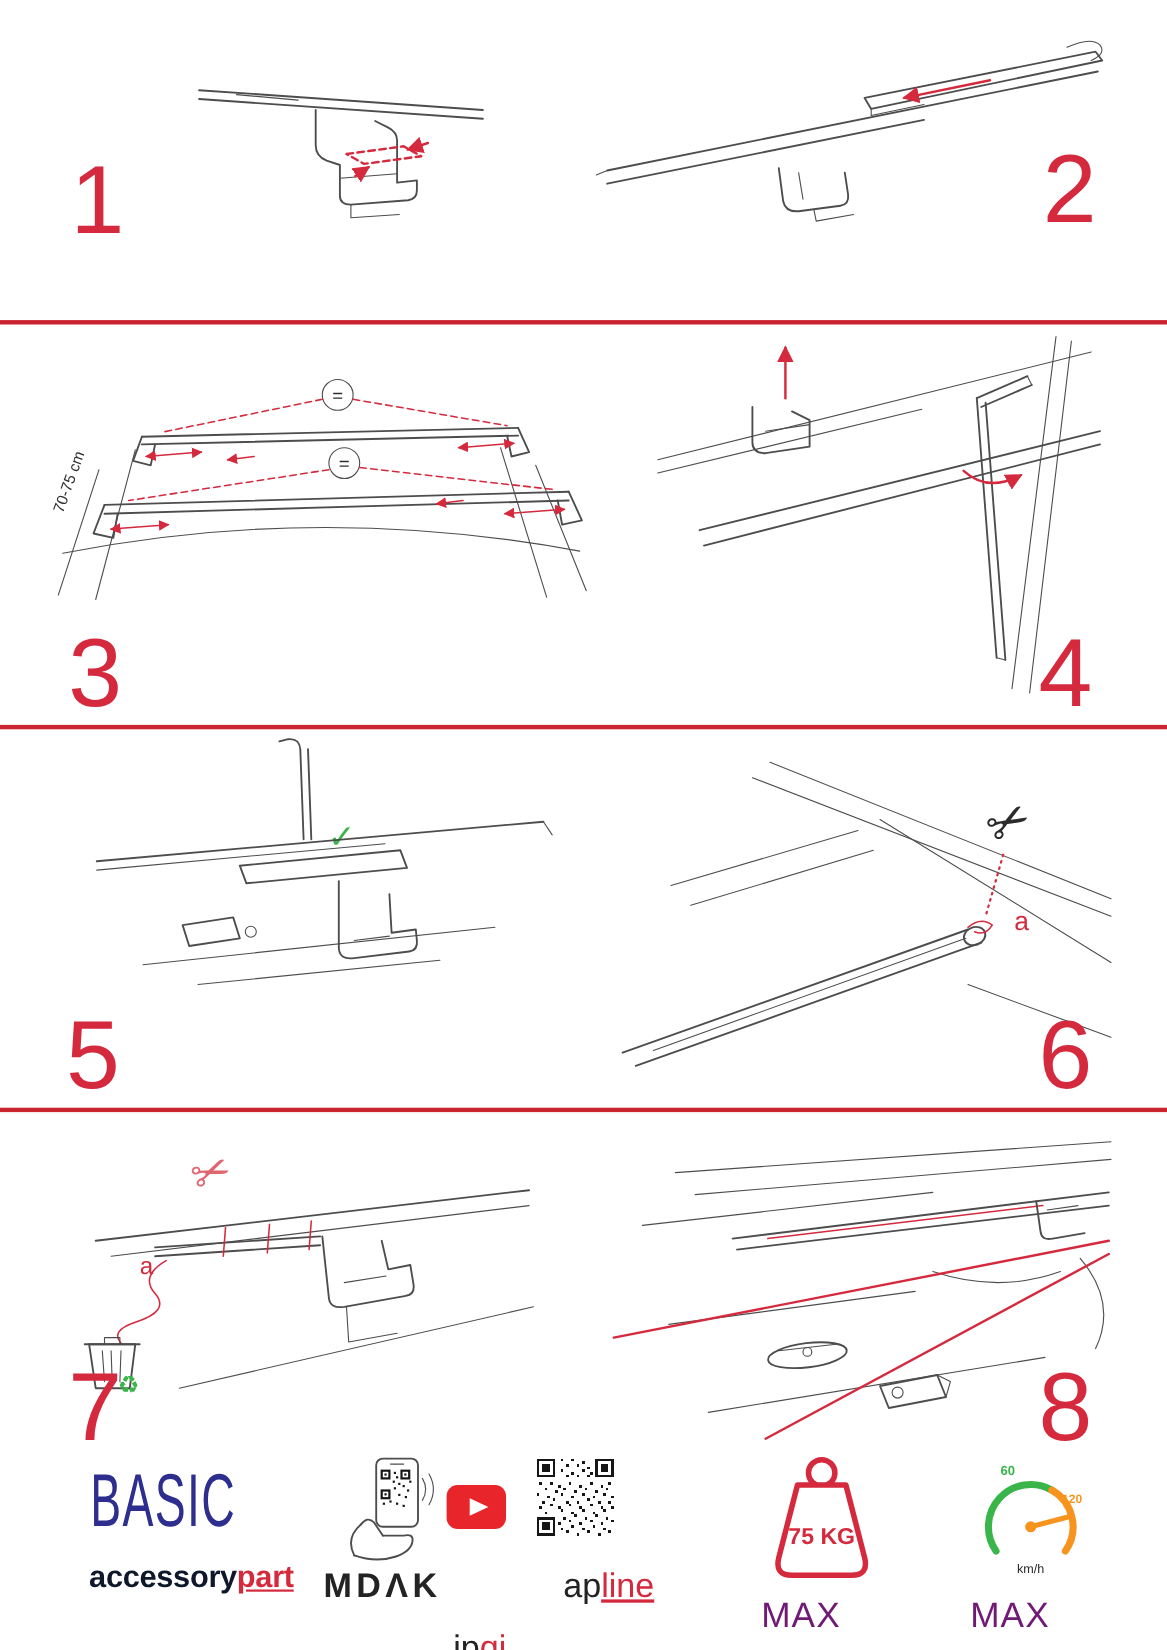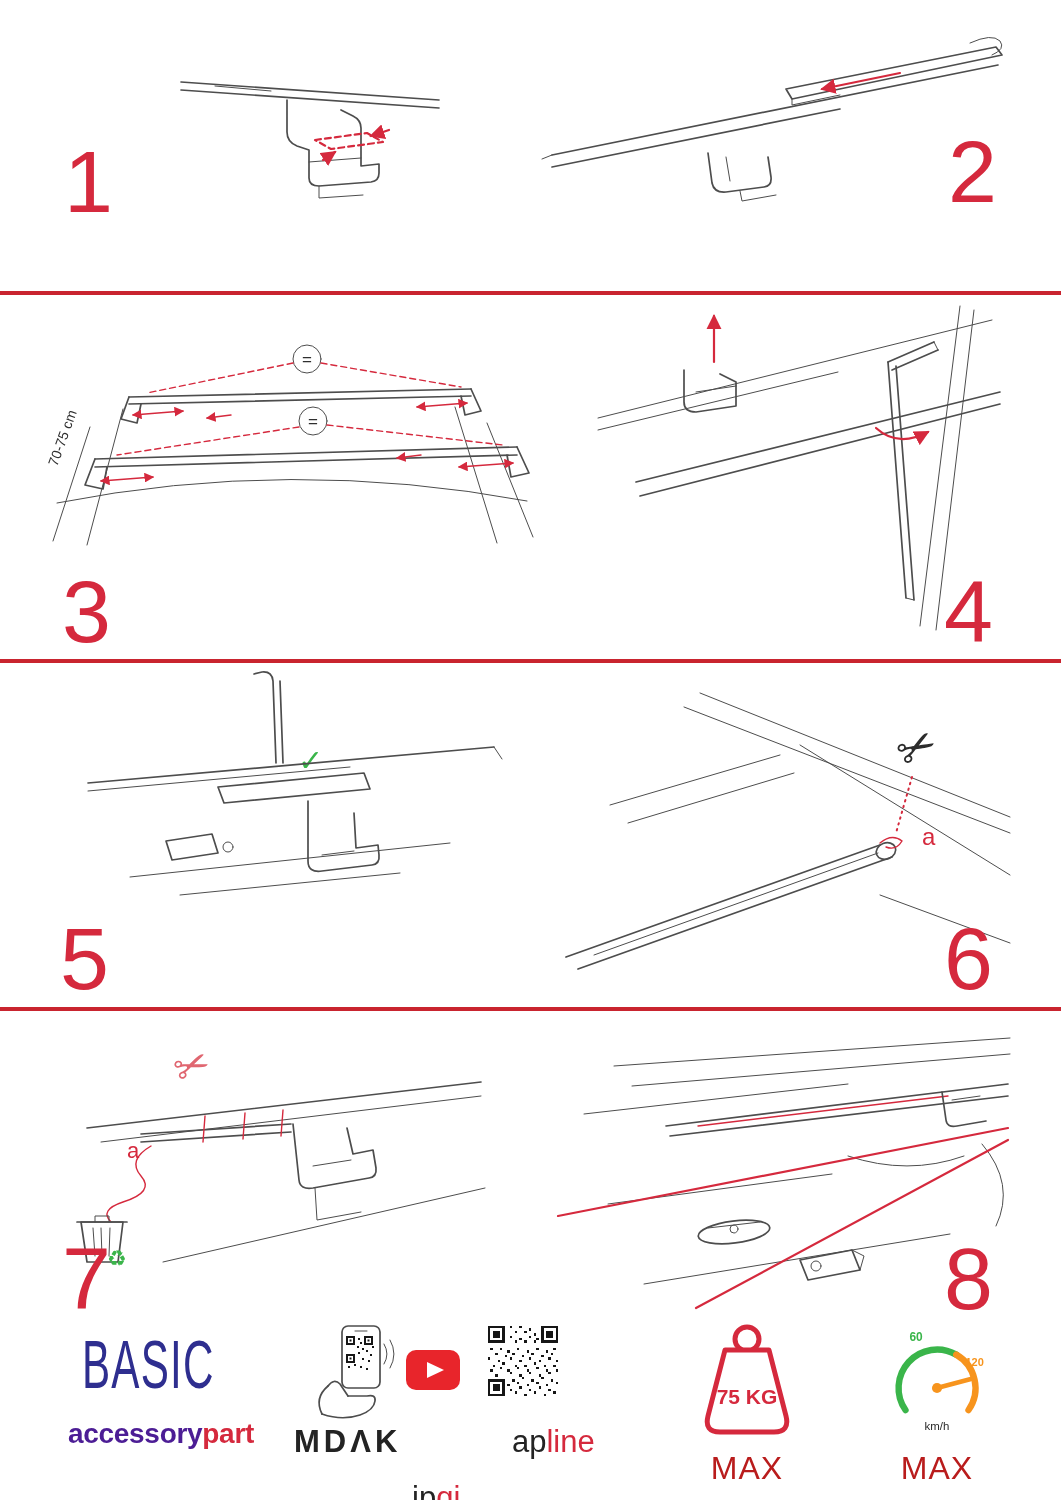--- a/index.html
+++ b/index.html
@@ -32,24 +32,24 @@
   .red-glyph{fill:#e06670;}
   .qr-dark{fill:#161616;}
   .yt-bg{fill:var(--youtube-red);}
   .redstroke{fill:none;stroke:var(--accent-red);stroke-width:5;stroke-linejoin:round;}
   .redstroke-fill{fill:#ffffff;stroke:var(--accent-red);stroke-width:5;stroke-linejoin:round;}
   .gauge-green{fill:none;stroke:var(--eco-green);stroke-width:7;stroke-linecap:round;}
   .gauge-orange{fill:none;stroke:var(--gauge-orange);stroke-width:7;stroke-linecap:round;}
   .needle{fill:none;stroke:var(--gauge-orange);stroke-width:5;stroke-linecap:round;}
   .brand{position:absolute;color:var(--brand-blue);font-size:68px;line-height:1;transform:scaleX(.62);transform-origin:left top;letter-spacing:2px;font-weight:400;}
   .wordmark{position:absolute;font-size:28px;font-weight:700;letter-spacing:-.3px;white-space:nowrap;}
-  .wordmark .dark{color:#4c1d95;}
-  .wordmark .red, .partner .red{color:var(--accent-red);}
+  .wordmark .dark{color:#0f172a;margin-left:13px;}
+  .wordmark .red, .partner .red{color:var(--accent-red);text-decoration:underline;}
   .partner{position:absolute;font-size:31px;color:#232323;white-space:nowrap;}
-  .max-label{position:absolute;font-size:32px;color:#b91c1c;text-align:center;letter-spacing:1px;}
+  .max-label{position:absolute;font-size:32px;color:#701a75;letter-spacing:1px;}
 </style>
 </head>
 <body>
 
 <div class="page">
 
   <svg width="0" height="0" style="position:absolute">
     <defs>
       <marker id="arrow-red" viewBox="0 0 8 8" markerWidth="7" markerHeight="7" refX="7" refY="4" orient="auto-start-reverse">
         <path d="M0 0 L8 4 L0 8 Z" fill="#d5293d"></path>

